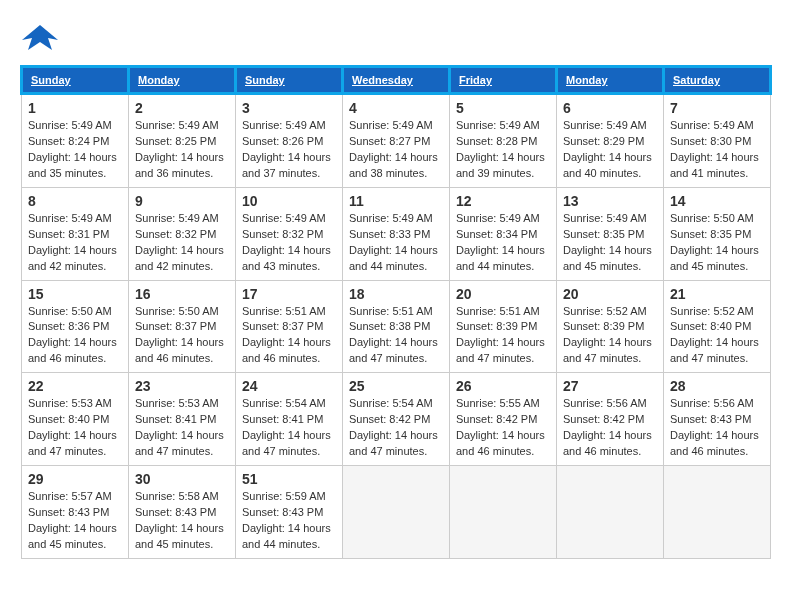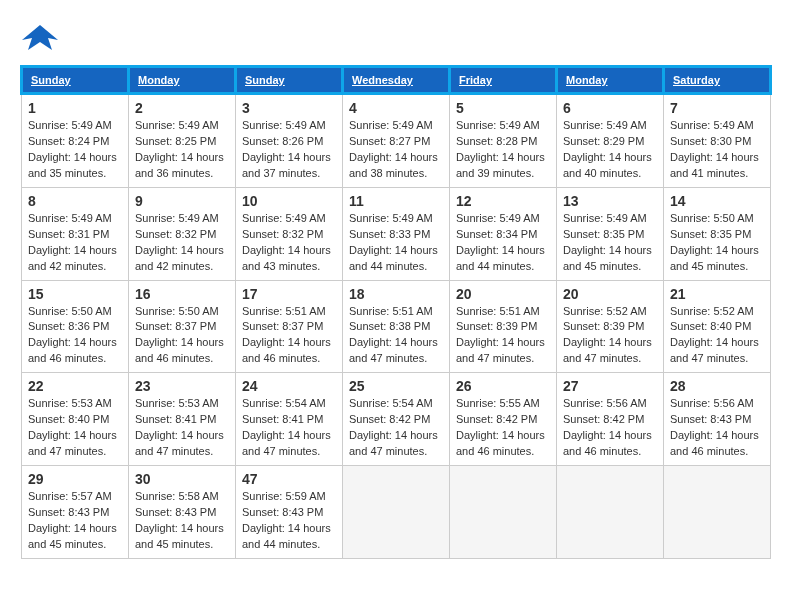--- a/index.html
+++ b/index.html
@@ -185,21 +185,21 @@
         <td><span class="day-num">27</span>
 <span class="day-info">Sunrise: 5:56 AM<br>Sunset: 8:42 PM<br>Daylight: 14 hours and 46 minutes.</span></td>
         <td><span class="day-num">28</span>
 <span class="day-info">Sunrise: 5:56 AM<br>Sunset: 8:43 PM<br>Daylight: 14 hours and 46 minutes.</span></td>
       </tr>
       <tr>
         <td><span class="day-num">29</span>
 <span class="day-info">Sunrise: 5:57 AM<br>Sunset: 8:43 PM<br>Daylight: 14 hours and 45 minutes.</span></td>
         <td><span class="day-num">30</span>
 <span class="day-info">Sunrise: 5:58 AM<br>Sunset: 8:43 PM<br>Daylight: 14 hours and 45 minutes.</span></td>
-        <td><span class="day-num">47</span>
+        <td><span class="day-num">51</span>
 <span class="day-info">Sunrise: 5:59 AM<br>Sunset: 8:43 PM<br>Daylight: 14 hours and 44 minutes.</span></td>
         <td class="empty"></td>
         <td class="empty"></td>
         <td class="empty"></td>
         <td class="empty"></td>
       </tr>
     </tbody>
 </table>
 
 </body></html>

